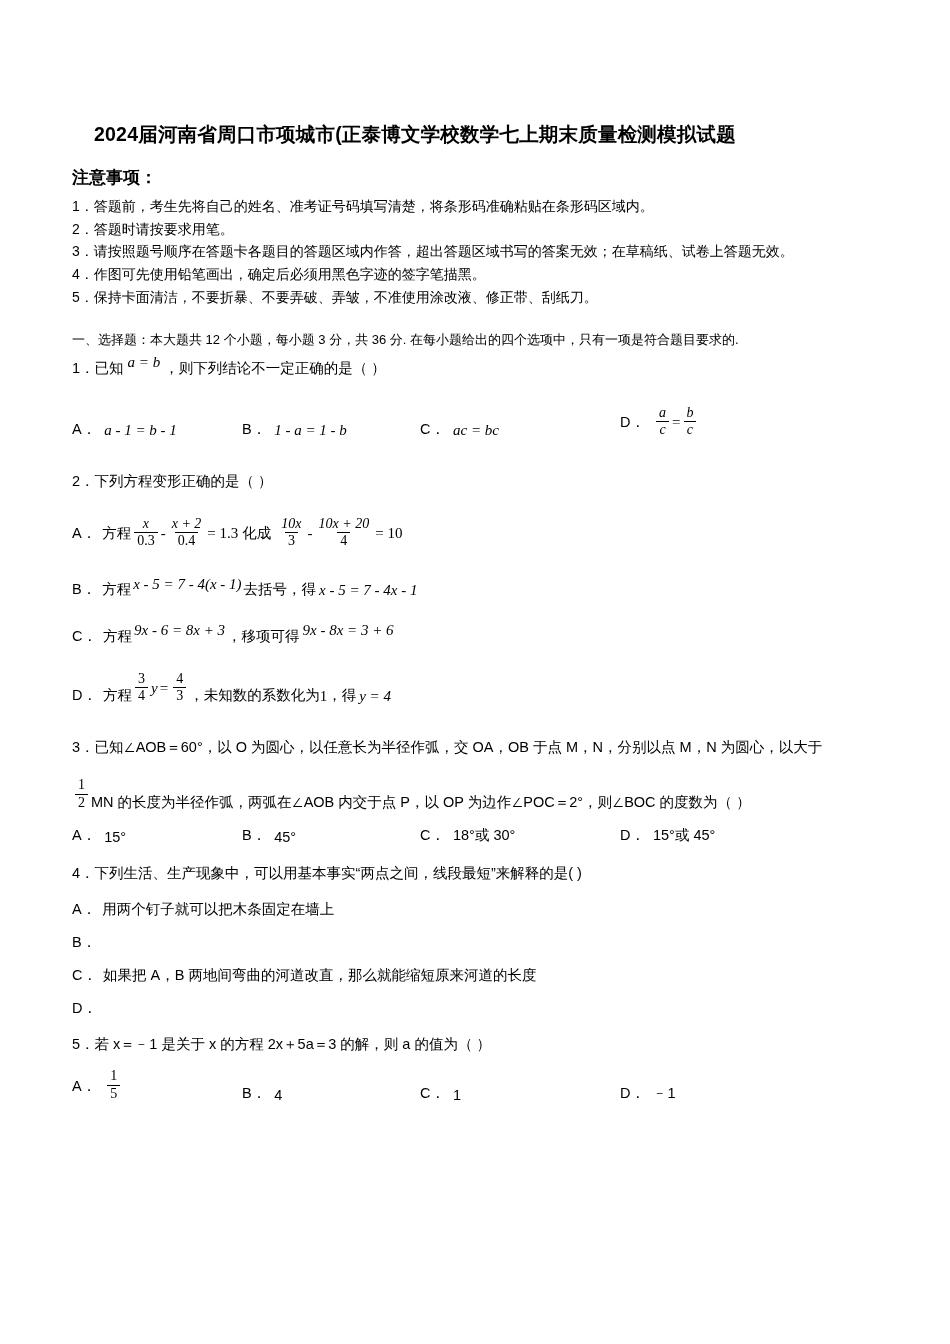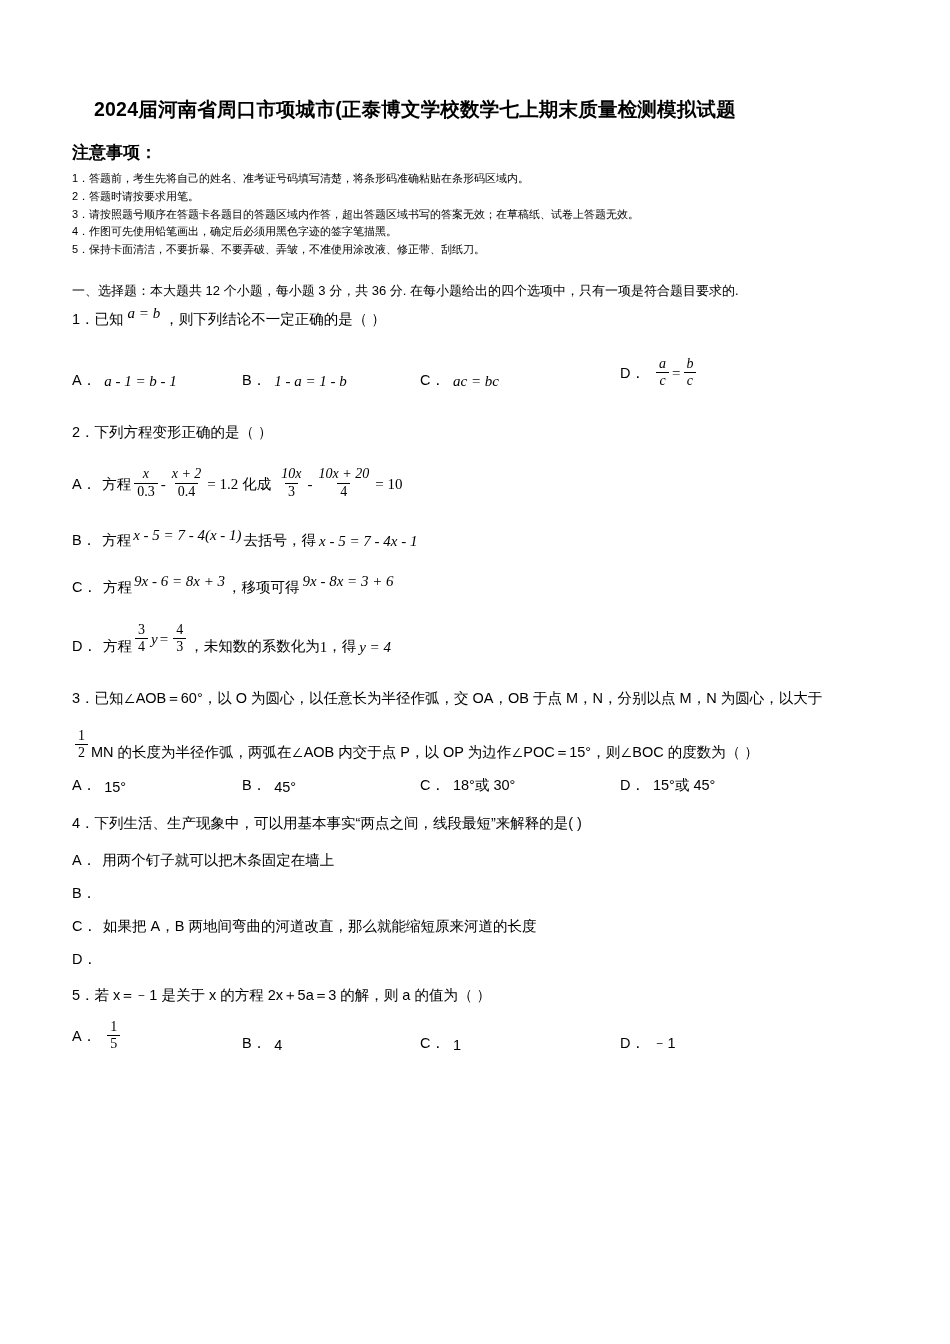--- a/index.html
+++ b/index.html
@@ -11,38 +11,39 @@
     width: 950px;
     height: 1344px;
     font-family: "Liberation Serif", serif;
     color: #000;
     position: relative;
     overflow: hidden;
   }
   .page {
     padding: 96px 60px 0 72px;
     box-sizing: border-box;
+    margin-top: 25px;
   }
   .doc-title {
     font-family: "Liberation Sans", sans-serif;
     font-weight: bold;
     font-size: 19.5px;
     text-align: left;
     margin: 0 0 18px 22px;
     letter-spacing: 0.2px;
   }
   .notice-head {
     font-family: "Liberation Sans", sans-serif;
     font-size: 17px;
     font-weight: bold;
     margin: 0 0 6px 0;
   }
   .notice-list {
     font-family: "Liberation Sans", sans-serif;
-    font-size: 11px;
+    font-size: 14px;
     line-height: 1.62;
     margin: 0 0 22px 0;
   }
   .notice-list div { white-space: nowrap; }
 
   .section-head {
     font-family: "Liberation Sans", sans-serif;
     font-size: 13px;
     margin: 0 0 6px 0;
     line-height: 1.5;
@@ -158,21 +159,21 @@
     <span class="math">
       <span class="frac">
         <span class="num mi">x</span>
         <span class="den mn">0.3</span>
       </span>
       <span>-</span>
       <span class="frac">
         <span class="num mi">x + 2</span>
         <span class="den mn">0.4</span>
       </span>
-      <span class="mn">= 1.2</span>
+      <span class="mn">= 1.3</span>
     </span>
     <span style="align-self:center; margin:0 4px;">化成</span>
     <span class="math">
       <span class="frac">
         <span class="num mi">10x</span>
         <span class="den mn">3</span>
       </span>
       <span>-</span>
       <span class="frac">
         <span class="num mi">10x + 20</span>
@@ -222,21 +223,21 @@
   <div class="q" style="margin-top:30px;">
     <span>3．</span><span>已知∠AOB＝60°，以 O 为圆心，以任意长为半径作弧，交 OA，OB 于点 M，N，分别以点 M，N 为圆心，以大于</span>
   </div>
   <div class="choice-line" style="margin-top:18px;">
     <span class="math">
       <span class="frac">
         <span class="num mn">1</span>
         <span class="den mn">2</span>
       </span>
     </span>
-    <span style="align-self:flex-end;">MN 的长度为半径作弧，两弧在∠AOB 内交于点 P，以 OP 为边作∠POC＝15°，则∠BOC 的度数为（        ）</span>
+    <span style="align-self:flex-end;">MN 的长度为半径作弧，两弧在∠AOB 内交于点 P，以 OP 为边作∠POC＝2°，则∠BOC 的度数为（        ）</span>
   </div>
 
   <div class="opts" style="margin-top:14px;">
     <div class="opts-row">
       <div class="opt opt-a">
         <span class="lab">A．</span>
         <span>15°</span>
       </div>
       <div class="opt opt-b">
         <span class="lab">B．</span>

